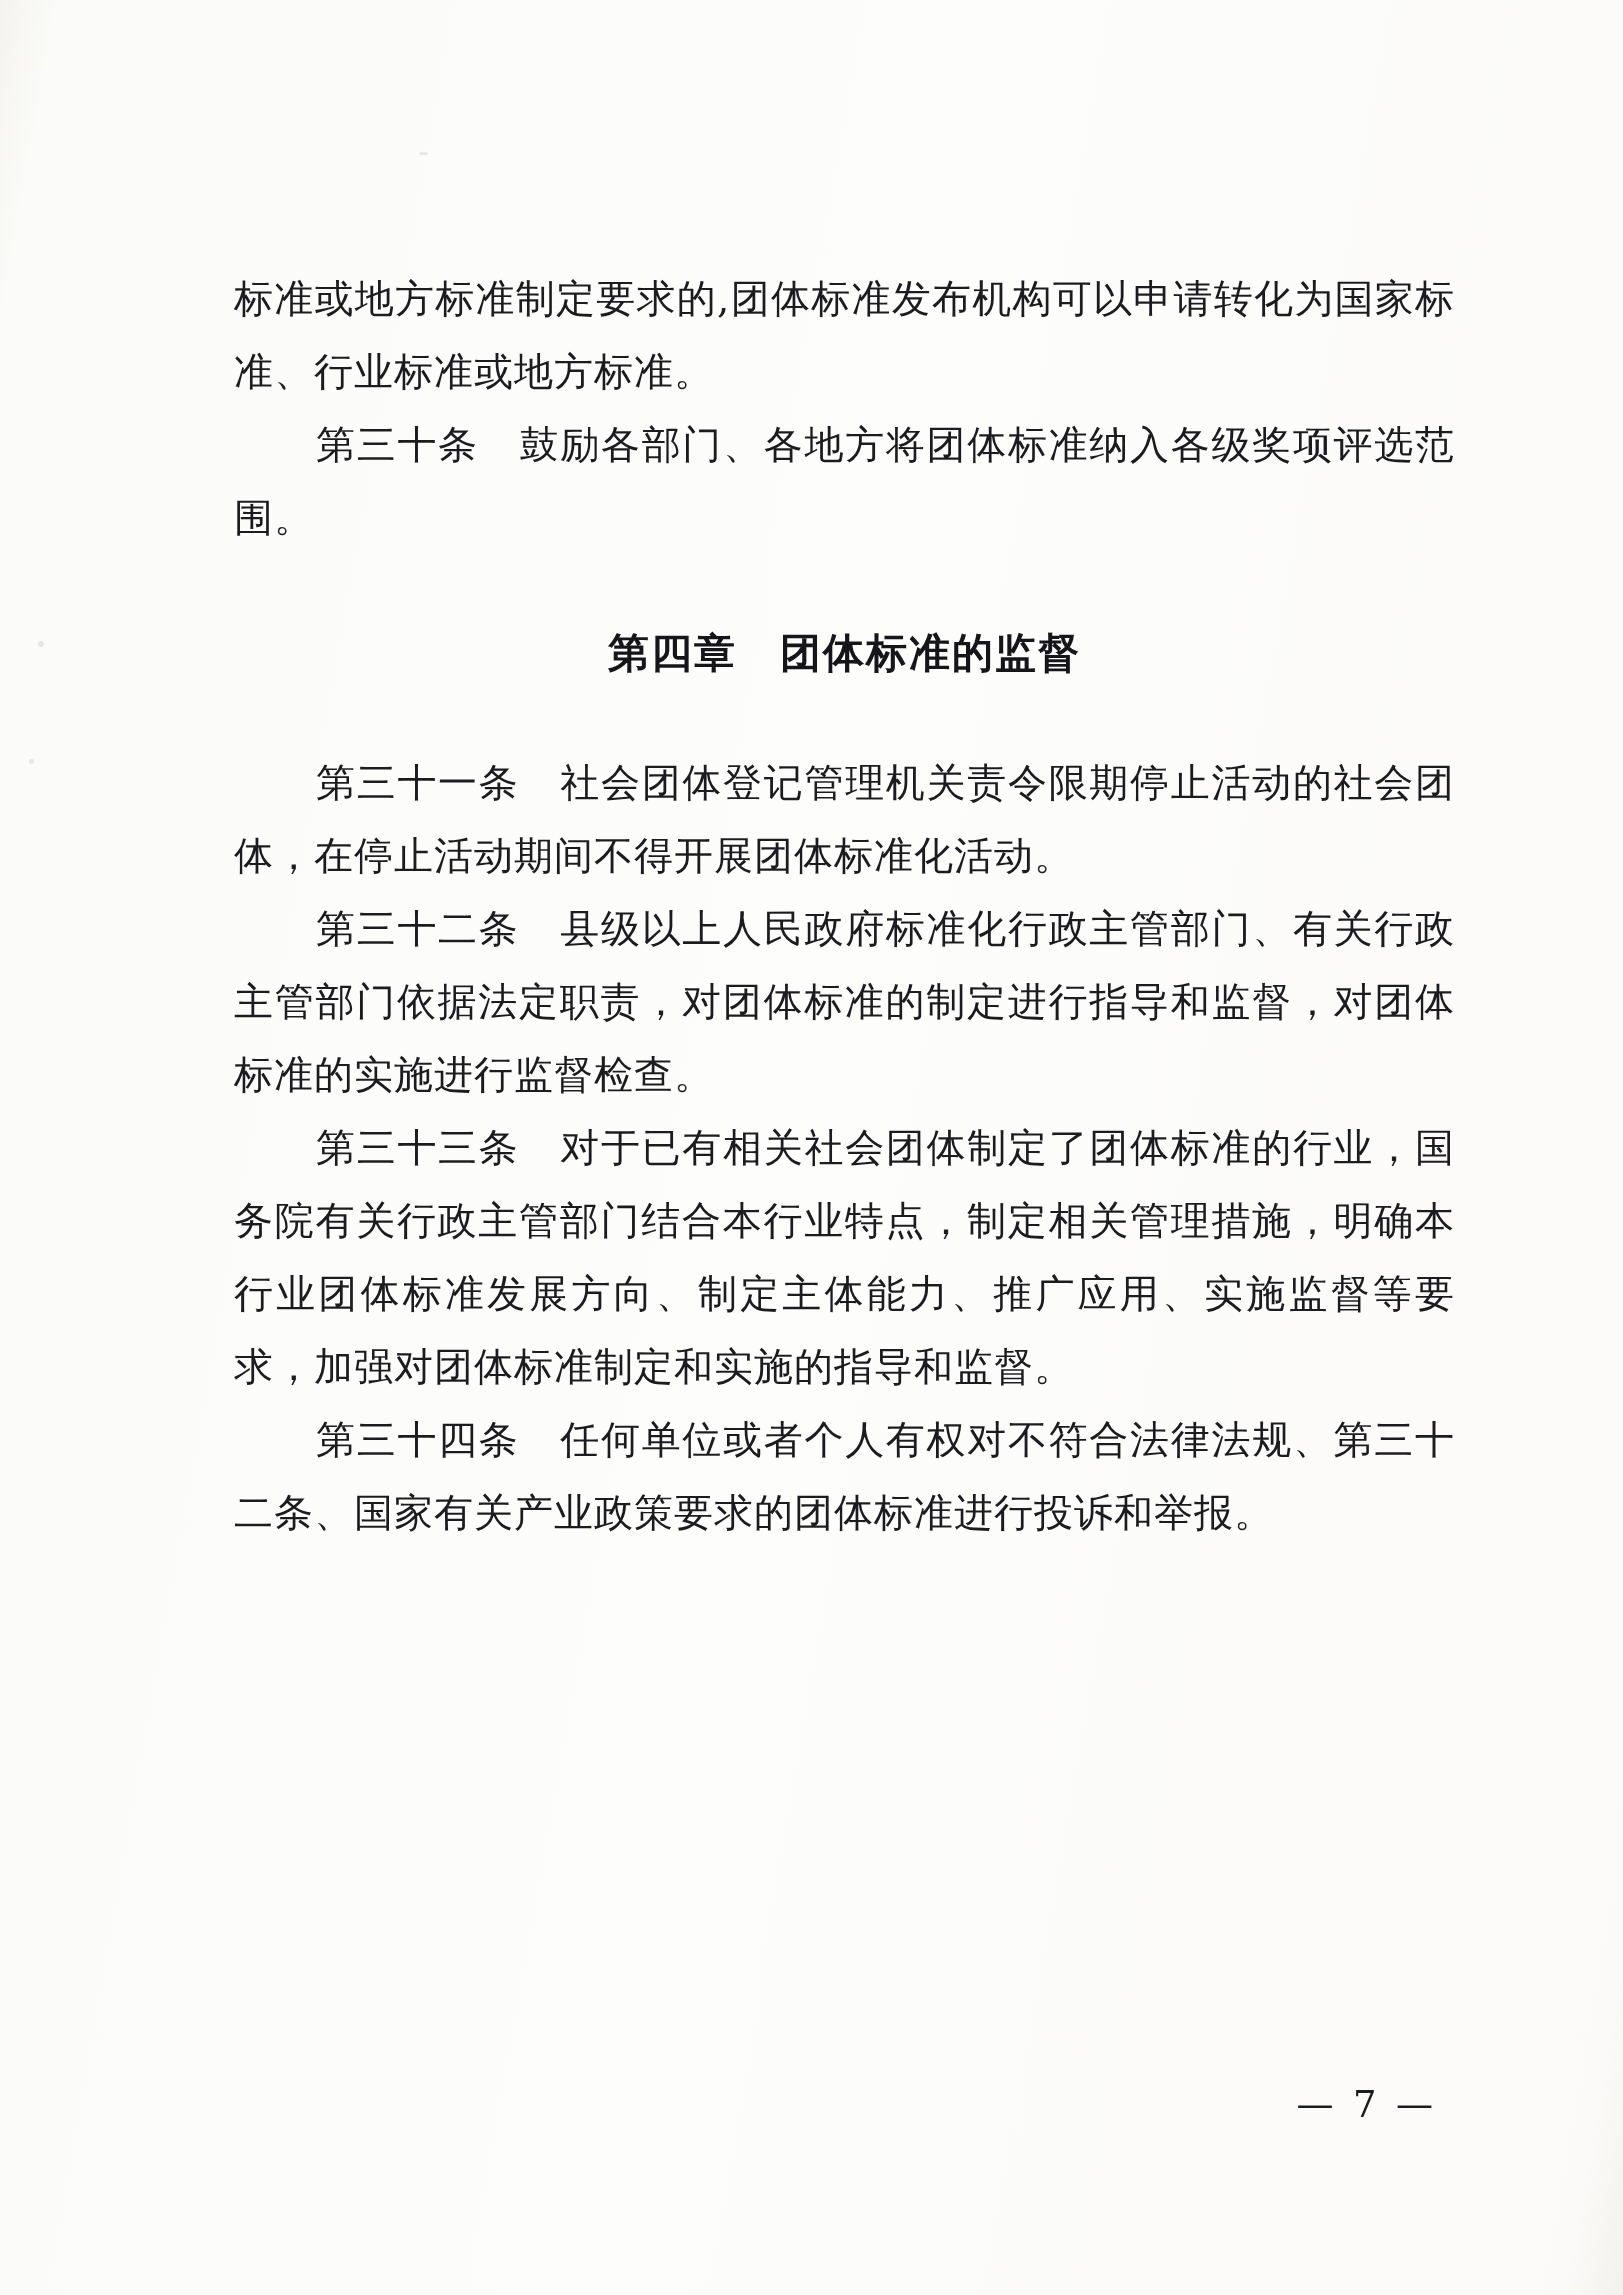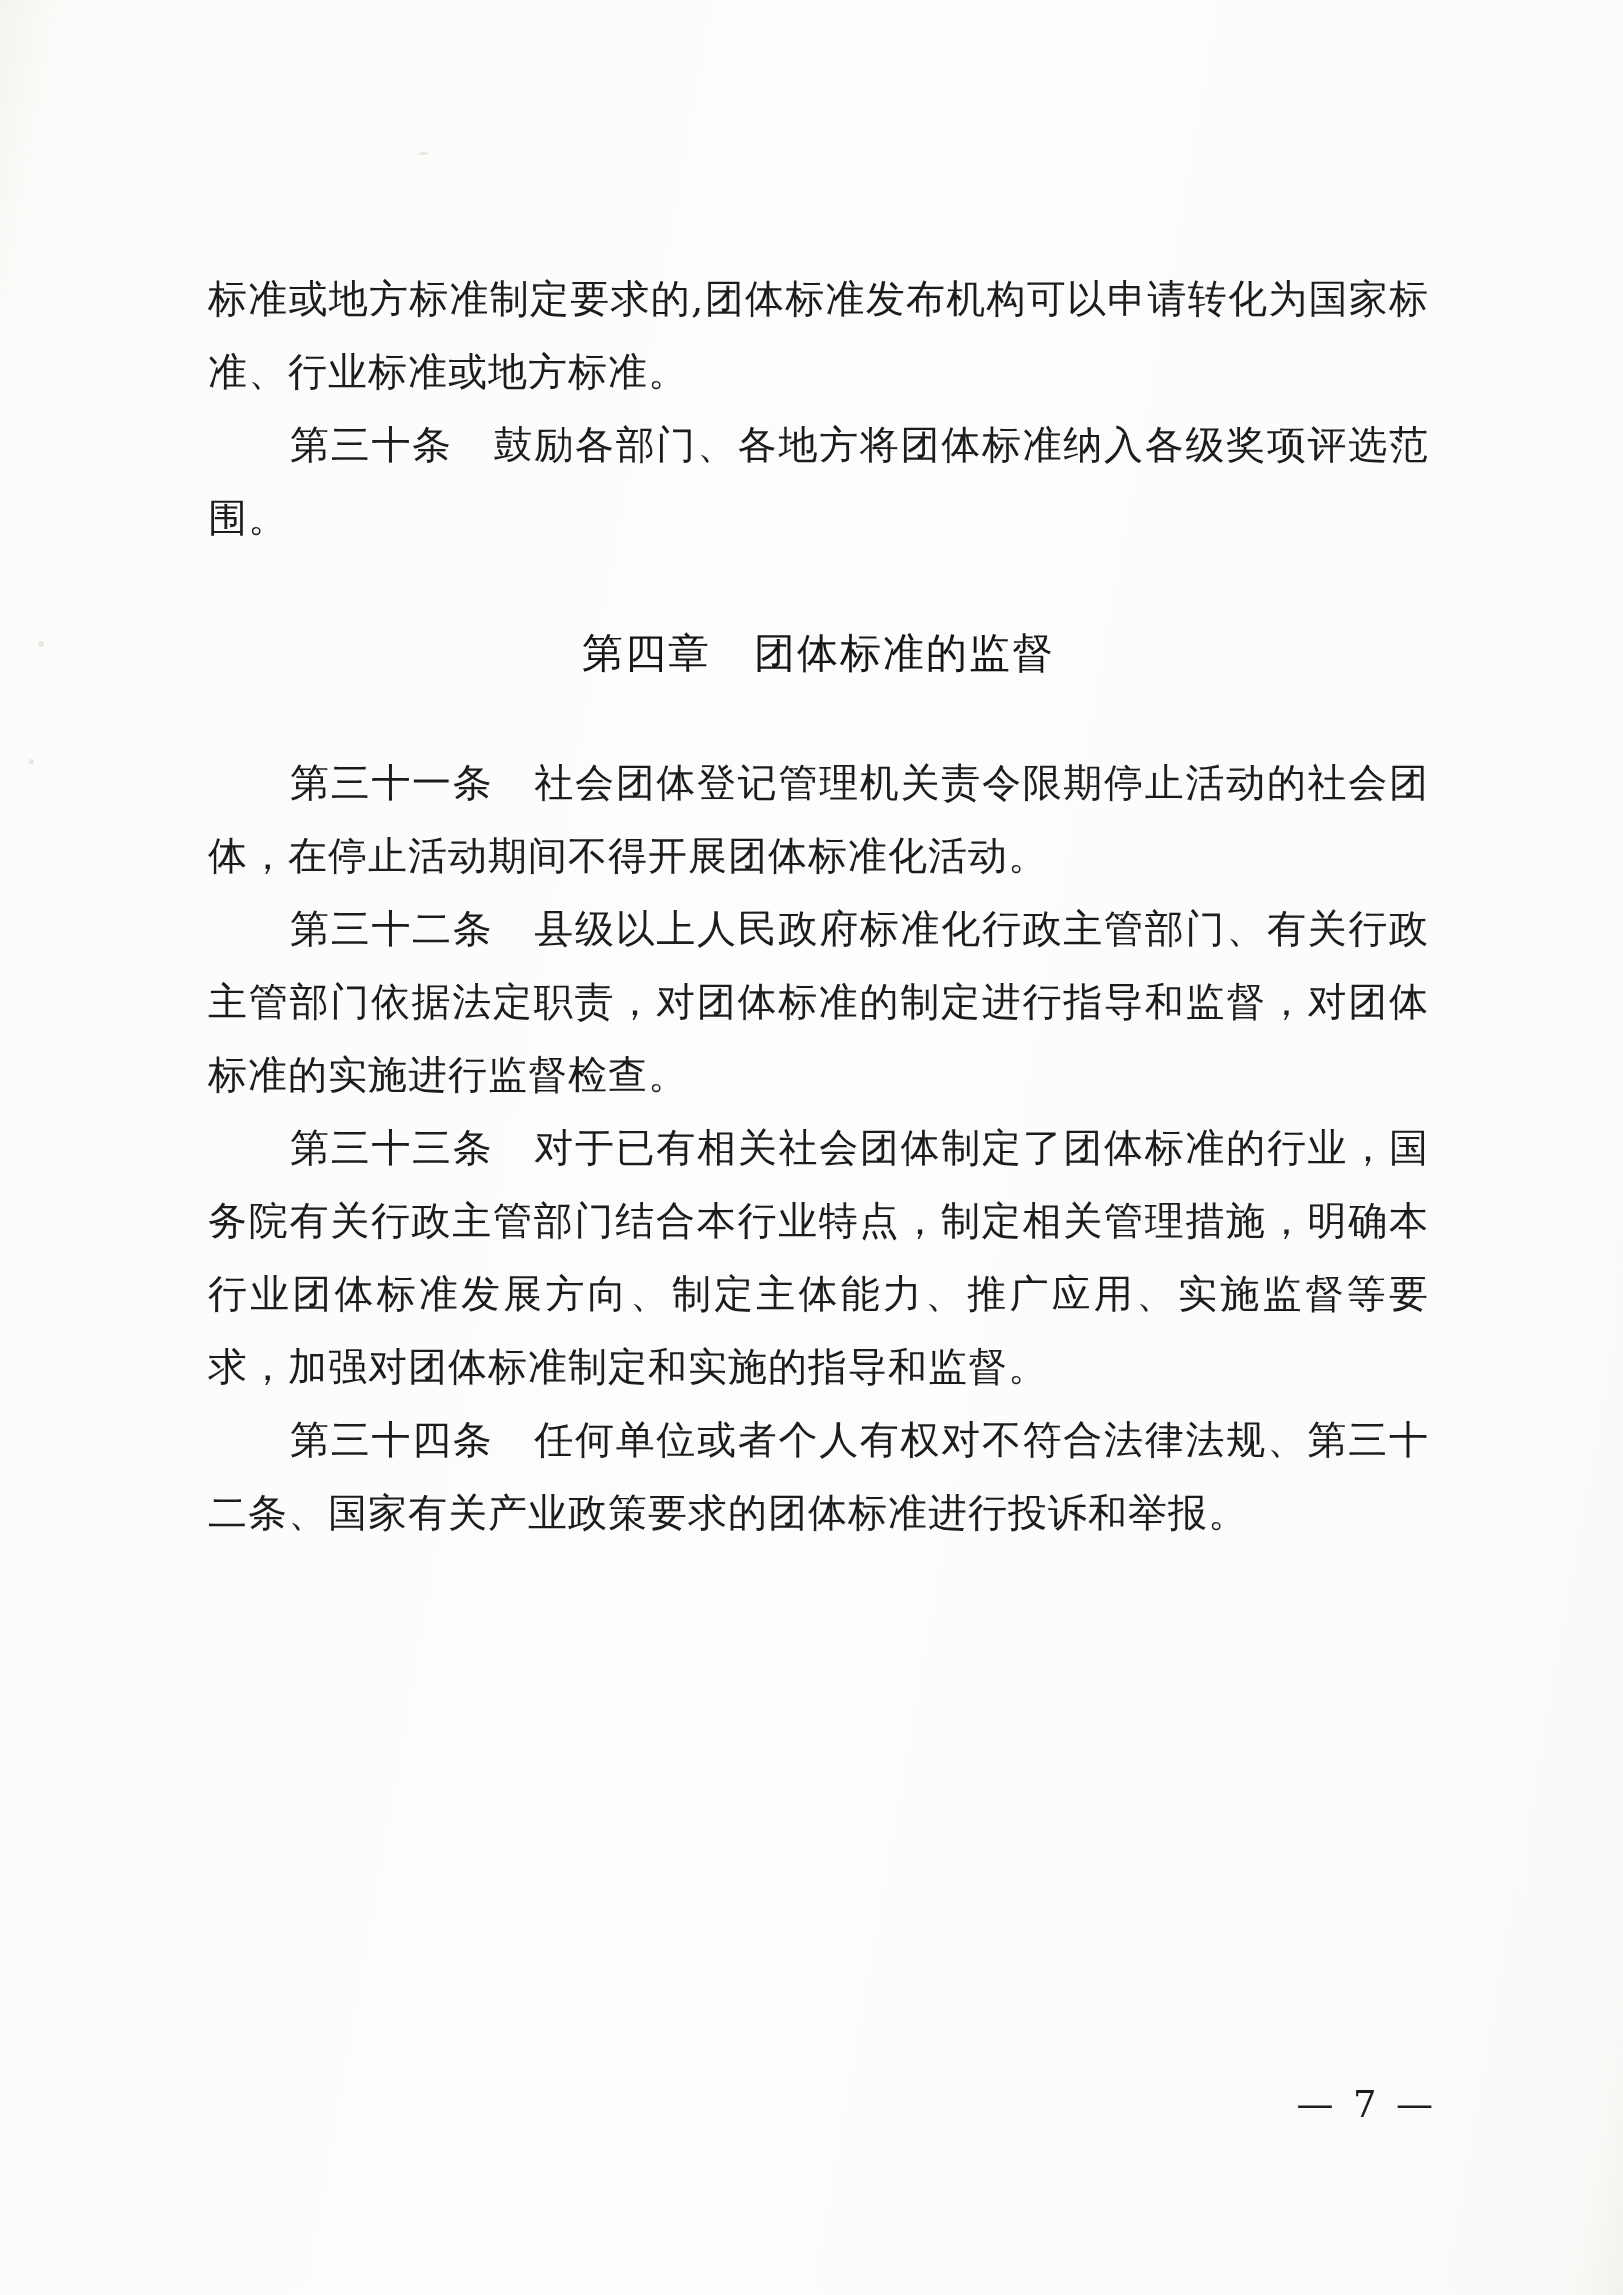--- a/index.html
+++ b/index.html
@@ -18,42 +18,42 @@
   .page {
     position: absolute;
     top: 0;
     left: 0;
     width: 1624px;
     height: 2295px;
     background: linear-gradient(100deg, #f4f3ef 0%, #fbfbf9 3%, #fdfdfc 50%, #fbfaf8 97%, #f2f1ed 100%);
   }
   .page-inner {
     position: absolute;
-    left: 208px;
+    left: 234px;
     top: 262px;
     width: 1221px;
   }
   .para {
     font-size: 39px;
     line-height: 73px;
     letter-spacing: 1px;
     color: #1c1c20;
     text-align: justify;
     text-justify: inter-character;
     font-family: "DejaVu Serif", "Liberation Serif", serif;
     margin: 0 0 0 0;
   }
   .indent {
     text-indent: 82px;
   }
   .chapter-heading {
     text-align: center;
     font-size: 41px;
     line-height: 73px;
-    font-weight: normal;
+    font-weight: bold;
     color: #15151a;
     letter-spacing: 2px;
     font-family: "DejaVu Sans", "Liberation Sans", sans-serif;
     margin: 63px 0 56px 0;
   }
   .page-number {
     position: absolute;
     right: 187px;
     bottom: 169px;
     font-size: 37px;

